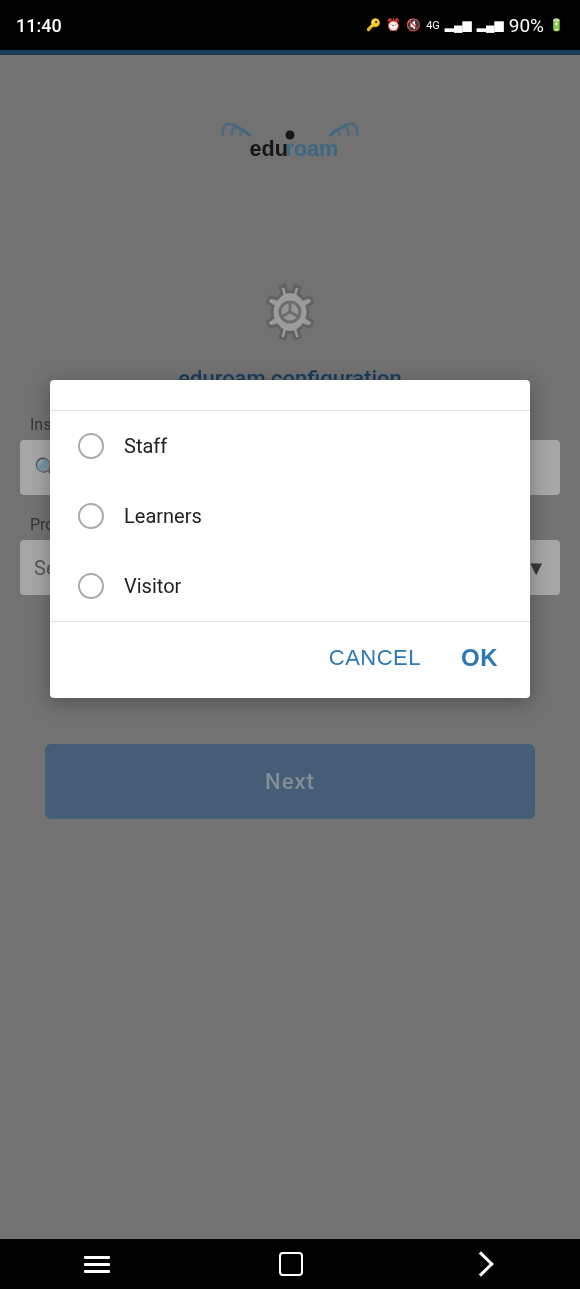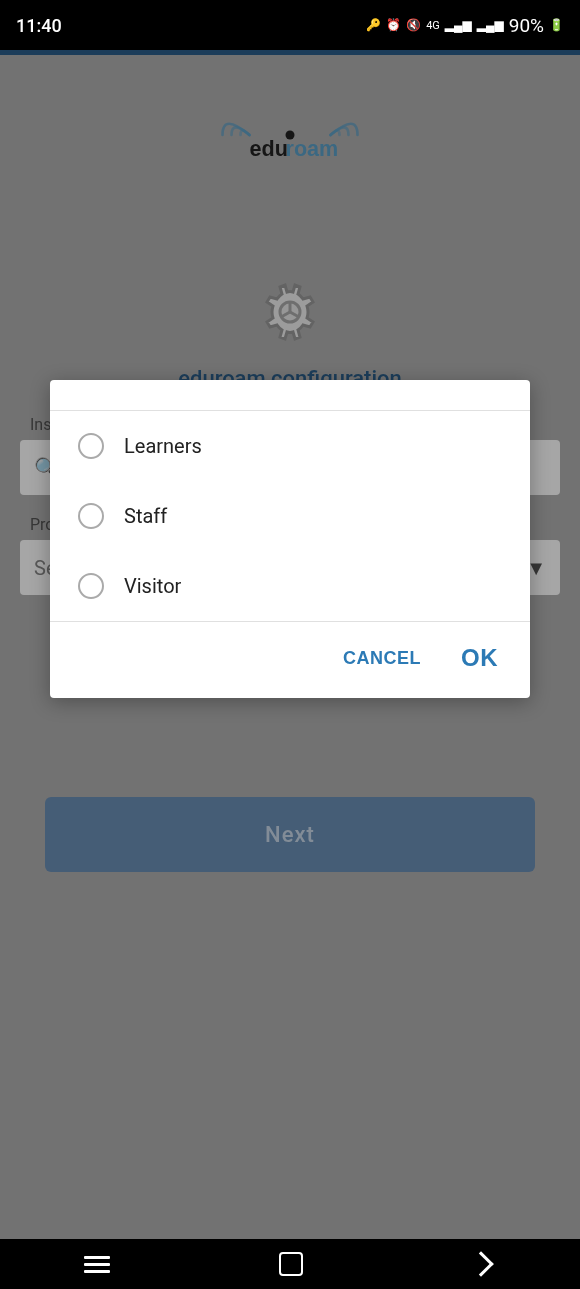--- a/index.html
+++ b/index.html
@@ -168,21 +168,21 @@
       font-size: 20px;
     }
     .dropdown-arrow {
       color: #555;
       font-size: 20px;
     }
 
     
     .next-btn {
       position: absolute;
-      top: 747px;
+      top: 694px;
       left: 45px;
       width: 490px;
       height: 75px;
       background: #6b8fb5;
       border-radius: 6px;
       display: flex;
       align-items: center;
       justify-content: center;
       color: #c8d8e8;
       font-size: 22px;
@@ -251,22 +251,22 @@
 
     .dialog-actions {
       display: flex;
       justify-content: flex-end;
       padding: 16px 24px 20px 0;
       gap: 24px;
     }
 
     .btn-cancel {
       color: #2c7ab5;
-      font-size: 18px;
-      font-weight: 700;
+      font-size: 22px;
+      font-weight: 400;
       text-transform: uppercase;
       letter-spacing: 0.5px;
       cursor: pointer;
       background: none;
       border: none;
       padding: 6px 8px;
     }
 
     .btn-ok {
       color: #2c7ab5;
@@ -413,28 +413,28 @@
   <div class="overlay"></div>
 
   <div class="dialog">
     <div class="dialog-spacer-top"></div>
     <div class="dialog-divider"></div>
 
     <div class="dialog-option">
       <div class="radio-outer">
         
       </div>
-      <span class="option-label">Learners</span>
+      <span class="option-label">Staff</span>
     </div>
 
     <div class="dialog-option">
       <div class="radio-outer">
         
       </div>
-      <span class="option-label">Staff</span>
+      <span class="option-label">Learners</span>
     </div>
 
     <div class="dialog-option">
       <div class="radio-outer">
         
       </div>
       <span class="option-label">Visitor</span>
     </div>
 
     <div class="dialog-divider"></div>

